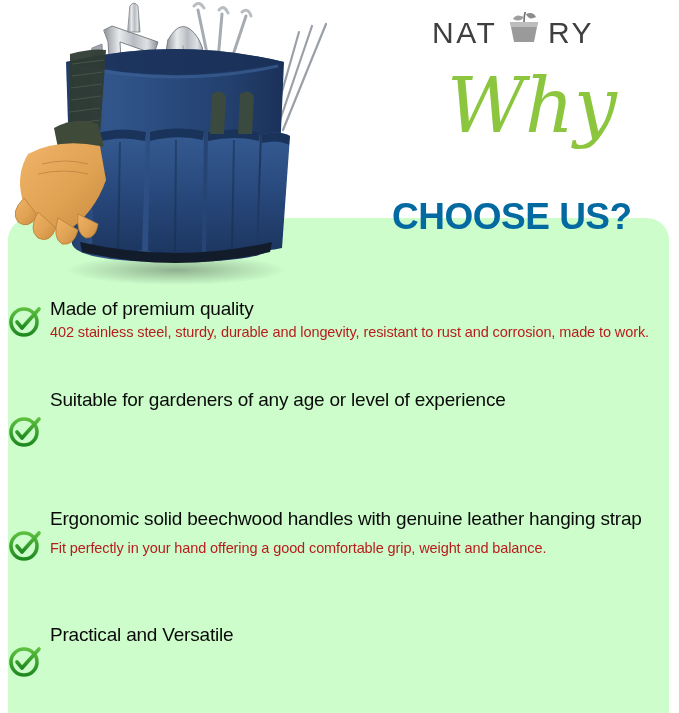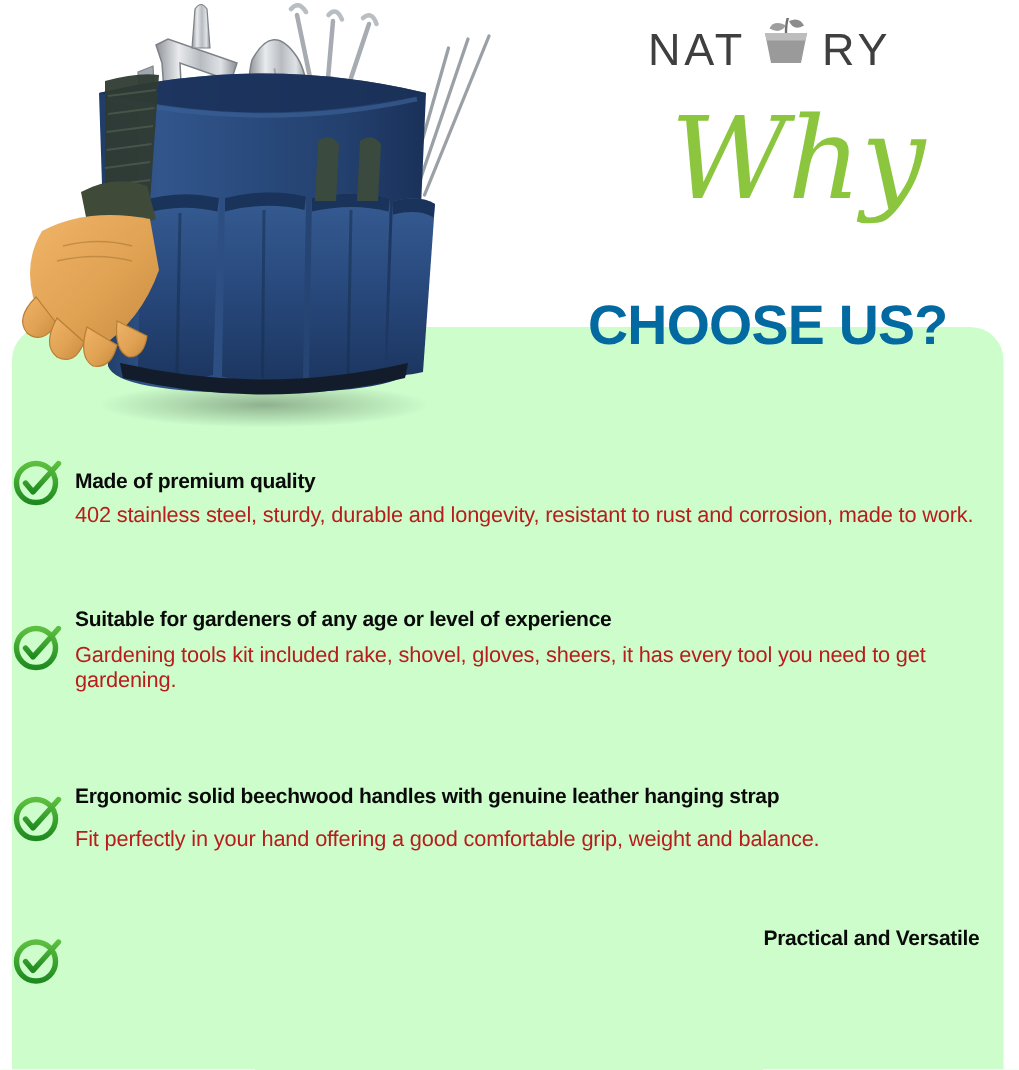--- a/index.html
+++ b/index.html
@@ -88,26 +88,26 @@
   .benefit-check {
     flex: 0 0 auto;
     width: 34px;
     height: 34px;
     margin-right: 8px;
   }
   .benefit-check svg { display: block; width: 34px; height: 34px; }
   .benefit-text { flex: 1 1 auto; }
 
   .benefit-title {
-    font-size: 14px;
-    font-weight: bold;
+    font-size: 19px;
+    font-weight: normal;
     color: #0a0a0a;
     line-height: 25px;
     letter-spacing: -0.2px;
-    margin: 12px 0 3px 0;
+    margin: 0 0 3px 0;
   }
   .benefit-desc {
     font-size: 14.5px;
     color: #b91c1c;
     line-height: 17px;
     letter-spacing: -0.1px;
     margin: 0;
   }
 
   
@@ -116,21 +116,21 @@
 
   #benefit-row-2 { top: 386px; }
   #benefit-row-2 .benefit-check { margin-top: 28px; }
   #benefit-row-2 .benefit-title { line-height: 28px; }
 
   #benefit-row-3 { top: 502px; }
   #benefit-row-3 .benefit-check { margin-top: 26px; }
   #benefit-row-3 .benefit-title { line-height: 33px; }
   #benefit-row-3 .benefit-desc { margin-top: 5px; }
 
-  #benefit-row-4 { top: 601px; text-align: right; }
+  #benefit-row-4 { top: 622px; }
   #benefit-row-4 .benefit-check { margin-top: 22px; }
   #benefit-row-4 .benefit-desc { line-height: 21px; }
 </style>
 </head>
 <body>
 
 <div id="benefits-panel"></div>
 
 <div id="product-photo">
   <svg viewBox="0 0 330 288" xmlns="http://www.w3.org/2000/svg">
@@ -305,21 +305,20 @@
 
 <div class="benefit-row" id="benefit-row-2">
   <span class="benefit-check">
     <svg viewBox="0 0 34 34" xmlns="http://www.w3.org/2000/svg">
       <circle cx="16" cy="18" r="13" fill="none" stroke="url(#ckG1)" stroke-width="3.6"></circle>
       <path d="M9 18 l5 6 L31 5" fill="none" stroke="url(#ckG1)" stroke-width="3.6" stroke-linecap="round" stroke-linejoin="round"></path>
     </svg>
   </span>
   <span class="benefit-text">
     <p class="benefit-title">Suitable for gardeners of any age or level of experience</p>
-    <p class="benefit-desc">Gardening tools kit included rake, shovel, gloves, sheers, it has every tool you need to get gardening.</p>
   </span>
 </div>
 
 <div class="benefit-row" id="benefit-row-3">
   <span class="benefit-check">
     <svg viewBox="0 0 34 34" xmlns="http://www.w3.org/2000/svg">
       <circle cx="16" cy="18" r="13" fill="none" stroke="url(#ckG1)" stroke-width="3.6"></circle>
       <path d="M9 18 l5 6 L31 5" fill="none" stroke="url(#ckG1)" stroke-width="3.6" stroke-linecap="round" stroke-linejoin="round"></path>
     </svg>
   </span>

